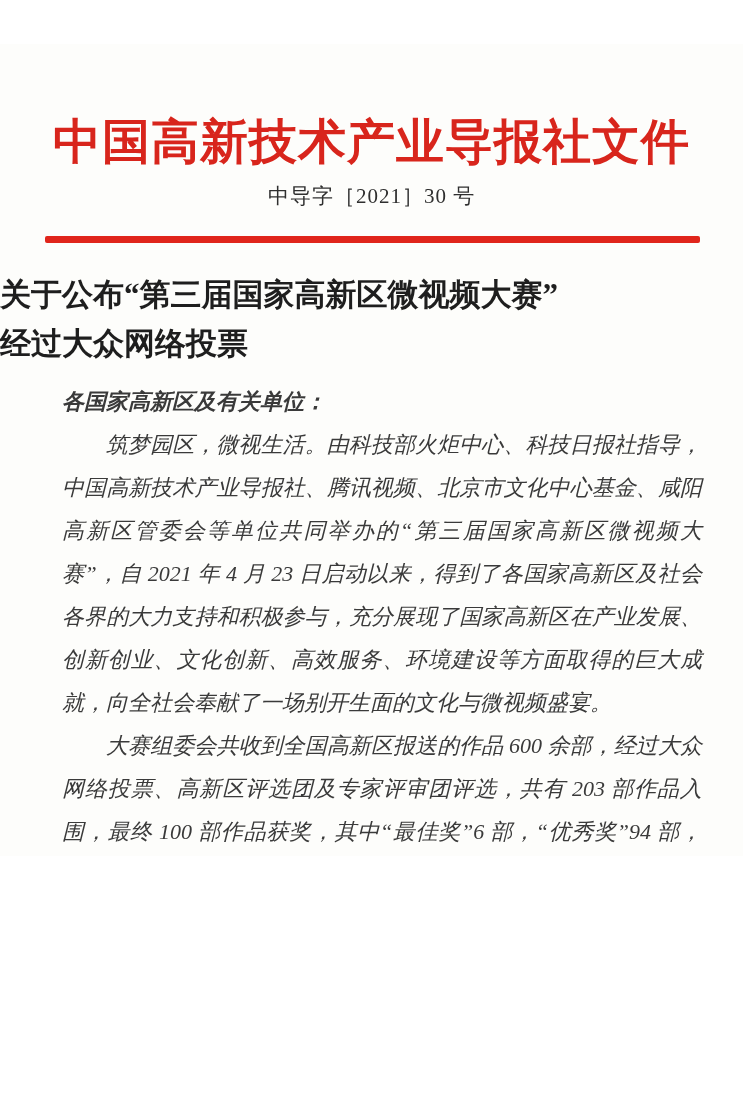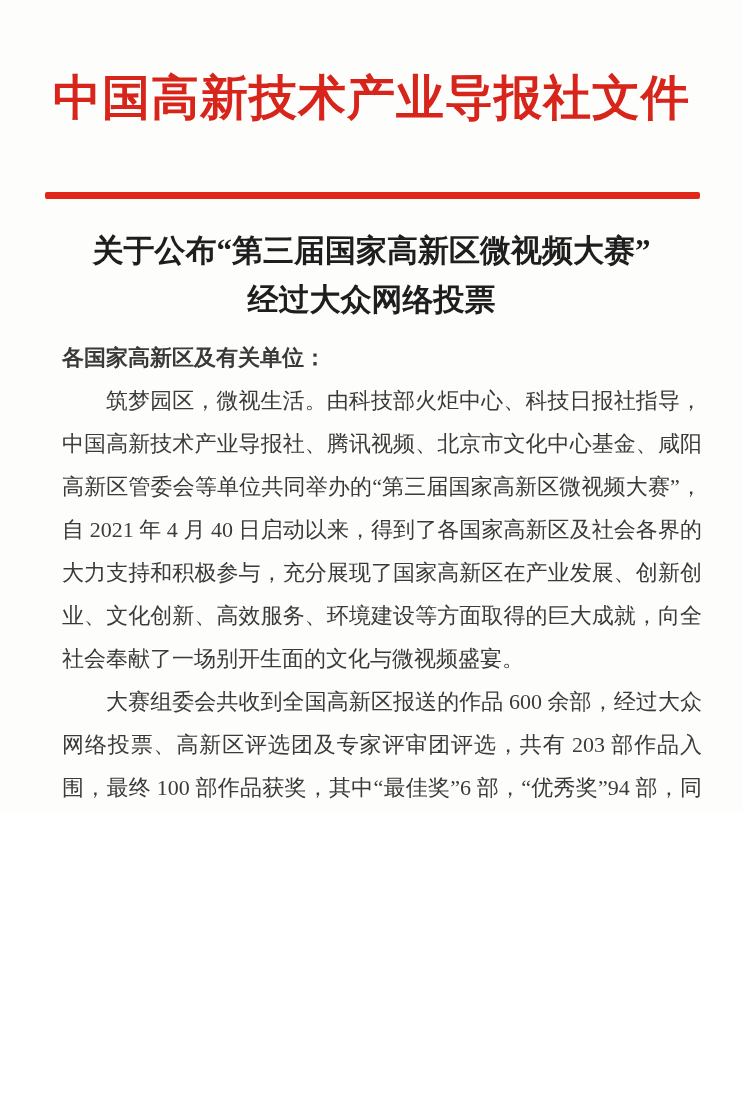--- a/index.html
+++ b/index.html
@@ -3,20 +3,21 @@
 <meta charset="utf-8">
 <style>
   html,body { margin:0; padding:0; background:#ffffff; }
   .page {
     position:relative;
     width:743px; height:812px;
     background:#fdfdfb;
     overflow:hidden;
     font-family:"Liberation Serif","DejaVu Serif",serif;
     color:var(--body-text,#3a3a3a);
+    margin-top:44px;
   }
   .header-title {
     position:absolute; top:66px; left:0; right:0;
     margin:0; text-align:center;
     font-size:48px; font-weight:bold;
     letter-spacing:1px;
     color:var(--header-red,#d8251c);
     white-space:nowrap;
   }
   .doc-number {
@@ -26,29 +27,29 @@
     color:#2f2f2f;
   }
   .red-rule {
     position:absolute; top:192px; left:45px;
     width:655px; height:7px;
     background:var(--rule-red,#e0251b);
     border-radius:2px;
   }
   .notice-title {
     position:absolute; top:226px; left:0; right:0;
-    text-align:center;
     font-size:31px; line-height:49px; font-weight:bold;
     color:#1e1e1e;
   }
   .body-text {
     position:absolute; top:336px; left:62px; width:640px;
     font-size:22px; line-height:43px;
     text-align:justify;
     color:var(--body-text,#3a3a3a);
+    font-style:italic;
   }
   .salutation { margin:0; font-weight:bold; }
   .para { margin:0; text-indent:2em; }
   .signature {
     position:absolute; top:896px; right:75px;
     font-size:22px; letter-spacing:1px;
     color:var(--body-text,#3a3a3a);
   }
   .date {
     position:absolute; top:943px; right:104px;
@@ -70,31 +71,32 @@
     font-size:24px; letter-spacing:2px;
   }
 </style>
 </head>
 <body>
 
 <div class="page">
 
   <h1 class="header-title">中国高新技术产业导报社文件</h1>
 
+  <div class="doc-number">中导字［2021］30 号</div>
 
   <div class="red-rule"></div>
 
   <div class="notice-title">
     <div>关于公布“第三届国家高新区微视频大赛”</div>
     <div>经过大众网络投票</div>
   </div>
 
   <div class="body-text">
     <p class="salutation">各国家高新区及有关单位：</p>
-    <p class="para">筑梦园区，微视生活。由科技部火炬中心、科技日报社指导，中国高新技术产业导报社、腾讯视频、北京市文化中心基金、咸阳高新区管委会等单位共同举办的“第三届国家高新区微视频大赛”，自 2021 年 4 月 40 日启动以来，得到了各国家高新区及社会各界的大力支持和积极参与，充分展现了国家高新区在产业发展、创新创业、文化创新、高效服务、环境建设等方面取得的巨大成就，向全社会奉献了一场别开生面的文化与微视频盛宴。</p>
+    <p class="para">筑梦园区，微视生活。由科技部火炬中心、科技日报社指导，中国高新技术产业导报社、腾讯视频、北京市文化中心基金、咸阳高新区管委会等单位共同举办的“第三届国家高新区微视频大赛”，自 2021 年 4 月 23 日启动以来，得到了各国家高新区及社会各界的大力支持和积极参与，充分展现了国家高新区在产业发展、创新创业、文化创新、高效服务、环境建设等方面取得的巨大成就，向全社会奉献了一场别开生面的文化与微视频盛宴。</p>
     <p class="para">大赛组委会共收到全国高新区报送的作品 600 余部，经过大众网络投票、高新区评选团及专家评审团评选，共有 203 部作品入围，最终 100 部作品获奖，其中“最佳奖”6 部，“优秀奖”94 部，同时有 42 家单位获得“优秀组织奖”。现将获奖结果予以公布，详见附件《第三届国家高新区微视频大赛获奖名单》。</p>
   </div>
 
   <div class="signature">中国高新技术产业导报社</div>
 
   <div class="date">2024 年 12 月 15 日</div>
 
   <svg class="seal" viewBox="0 0 200 200" aria-hidden="true">
     <g transform="rotate(-33 100 100)">
       <circle class="seal-stroke" cx="100" cy="100" r="89" stroke-width="6"></circle>

